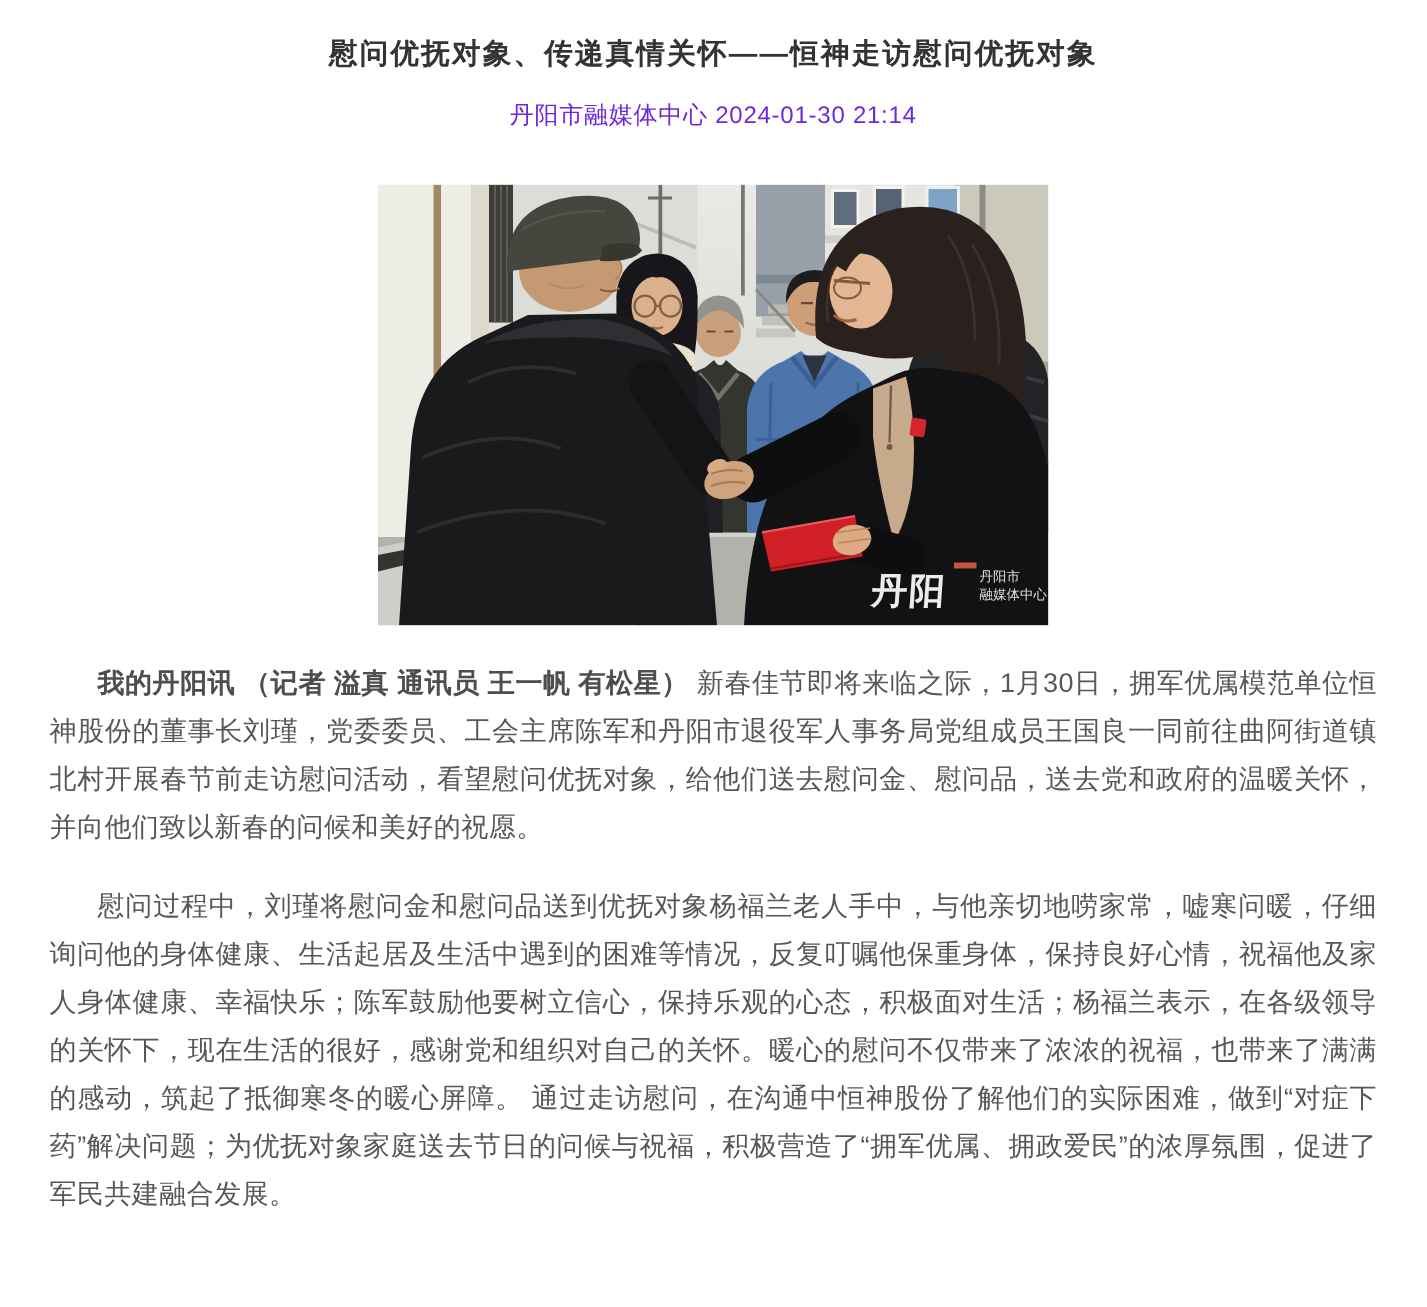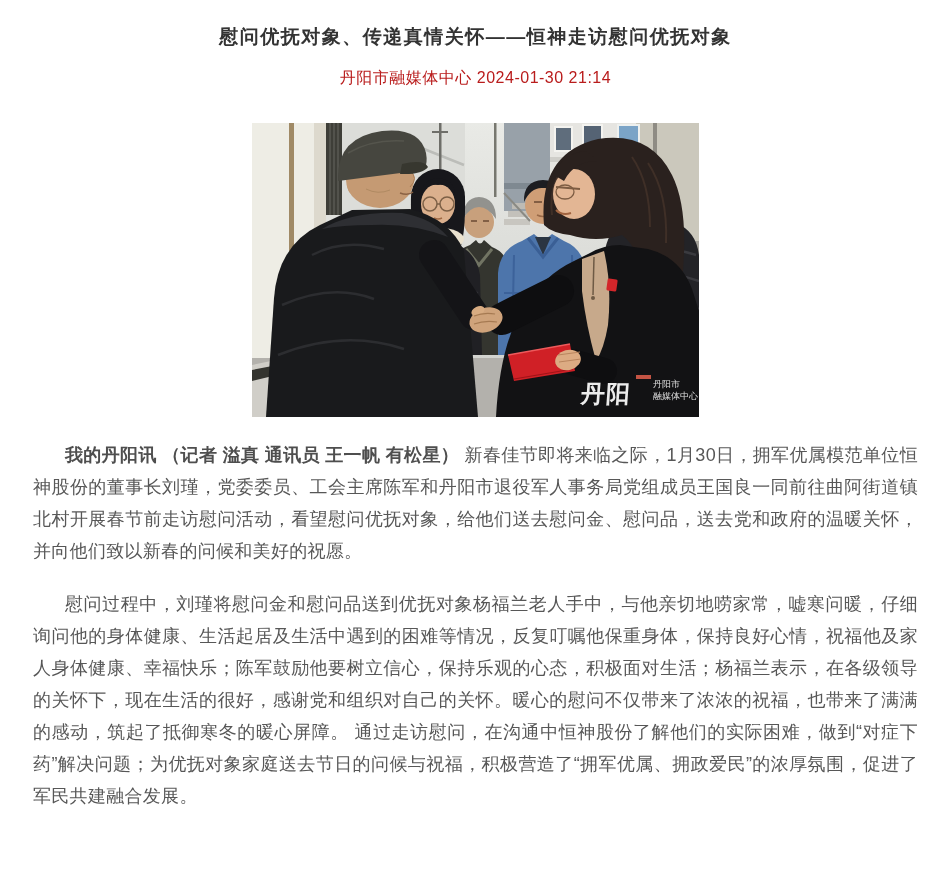--- a/index.html
+++ b/index.html
@@ -13,21 +13,21 @@
     margin:22px 40px 0;
     text-align:center;
     font-size:19px;line-height:30px;
     font-weight:700;color:#333;
     letter-spacing:1.5px;
   }
   .article-byline{
     margin-top:15px;
     text-align:center;
     font-size:16px;line-height:22px;
-    color:#b91c1c;
+    color:#6d28d9;
     letter-spacing:.5px;
   }
   .photo-wrap{
     width:447px;height:294px;
     margin:34px auto 0;
     overflow:hidden;
   }
   .photo-wrap svg{display:block;}
   .article-body{
     margin:22px 33px 0;

